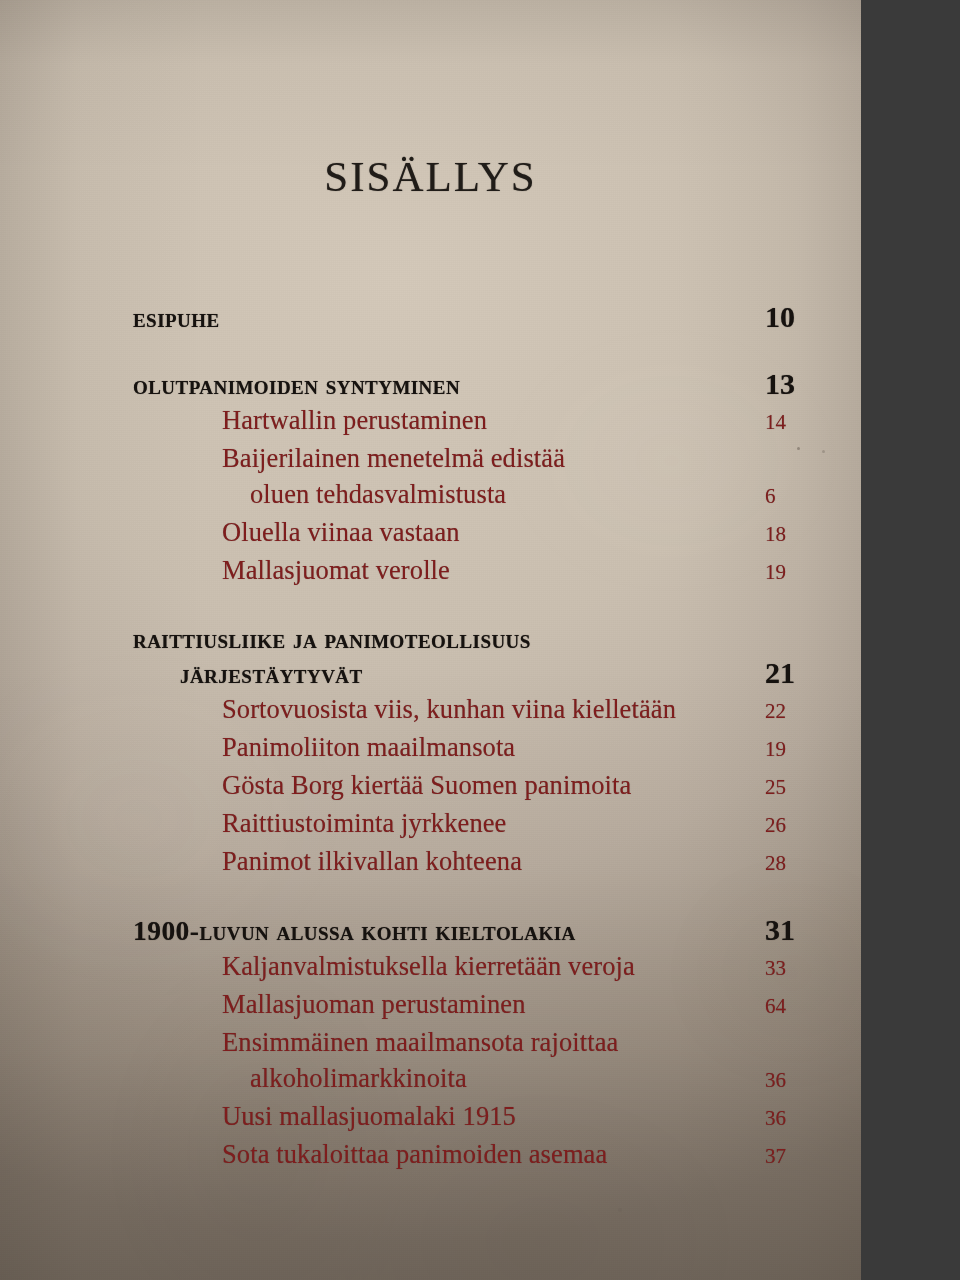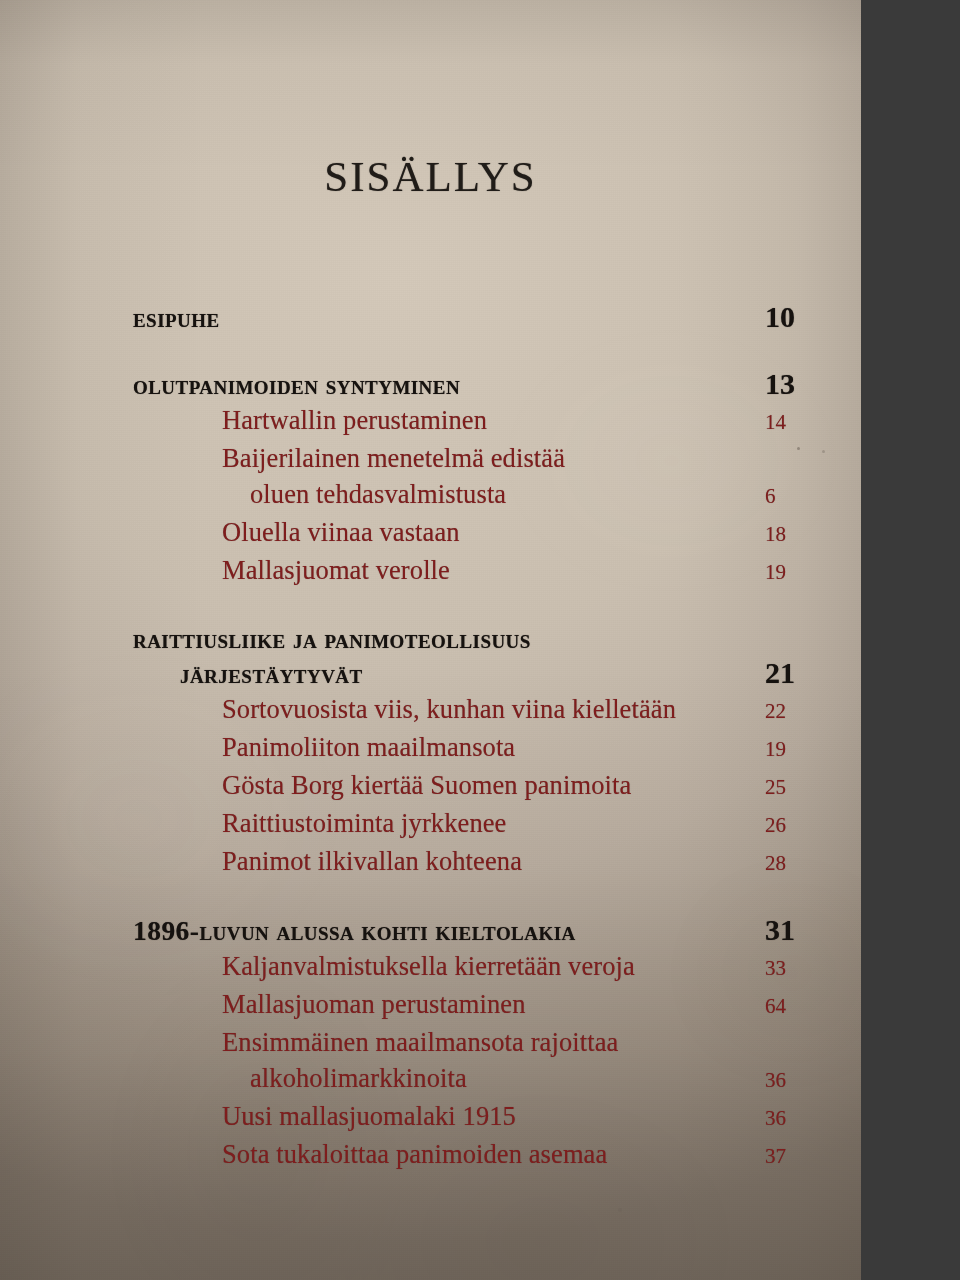--- a/index.html
+++ b/index.html
@@ -263,21 +263,21 @@
         <span class="page-num">26</span>
       </div>
       <div class="row section">
         <span class="label">Panimot ilkivallan kohteena</span>
         <span class="page-num">28</span>
       </div>
 
       <div class="gap-chapter"></div>
 
       <div class="row chapter">
-        <span class="label"><span class="nocaps">1896-</span><span>luvun alussa kohti kieltolakia</span></span>
+        <span class="label"><span class="nocaps">1900-</span><span>luvun alussa kohti kieltolakia</span></span>
         <span class="page-num">31</span>
       </div>
 
       <div class="row section">
         <span class="label">Kaljanvalmistuksella kierretään veroja</span>
         <span class="page-num">33</span>
       </div>
       <div class="row section">
         <span class="label">Mallasjuoman perustaminen</span>
         <span class="page-num">64</span>

